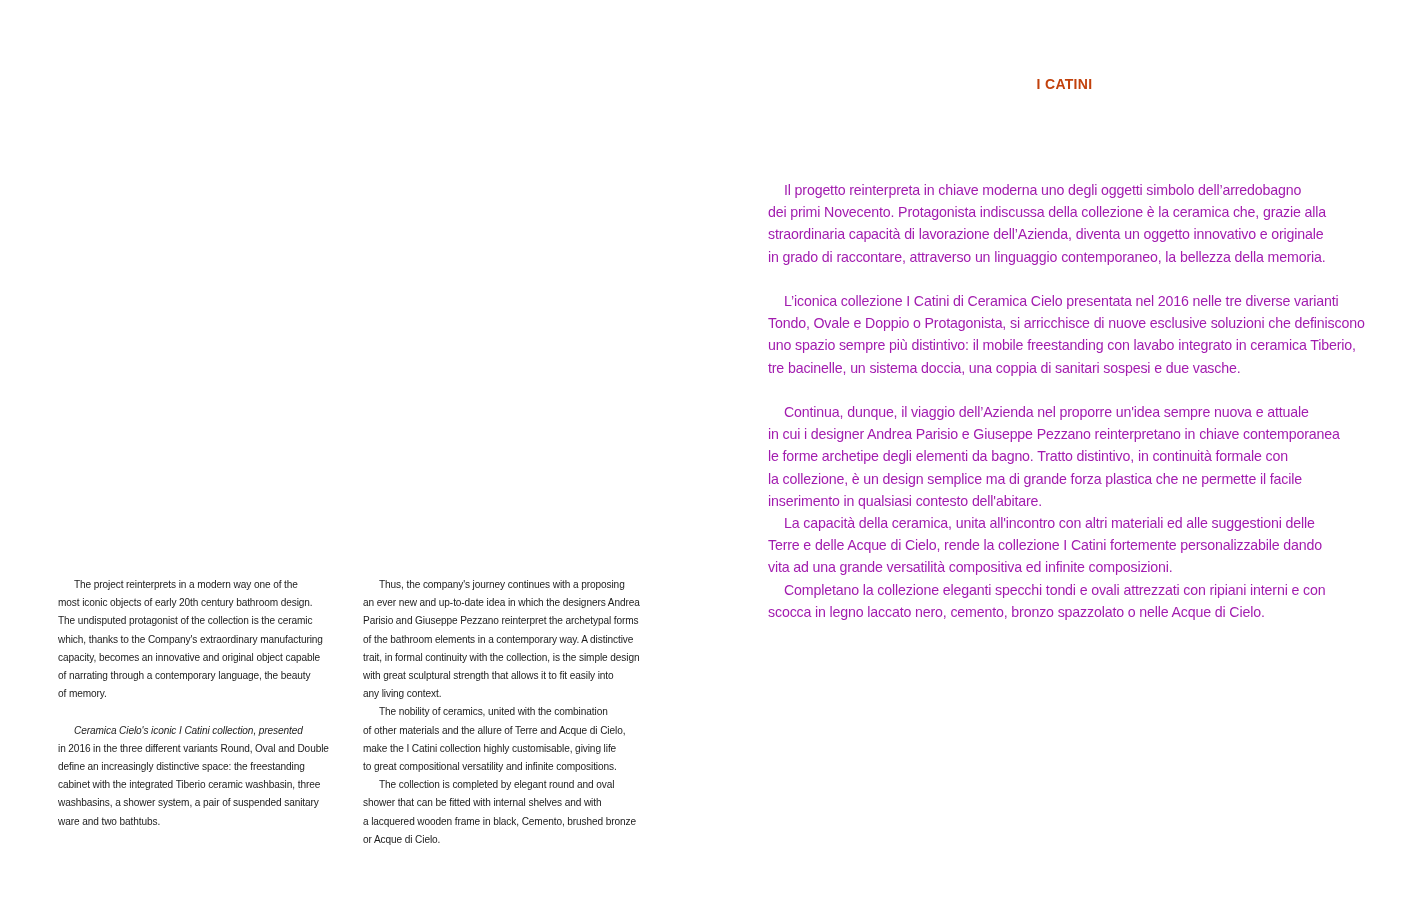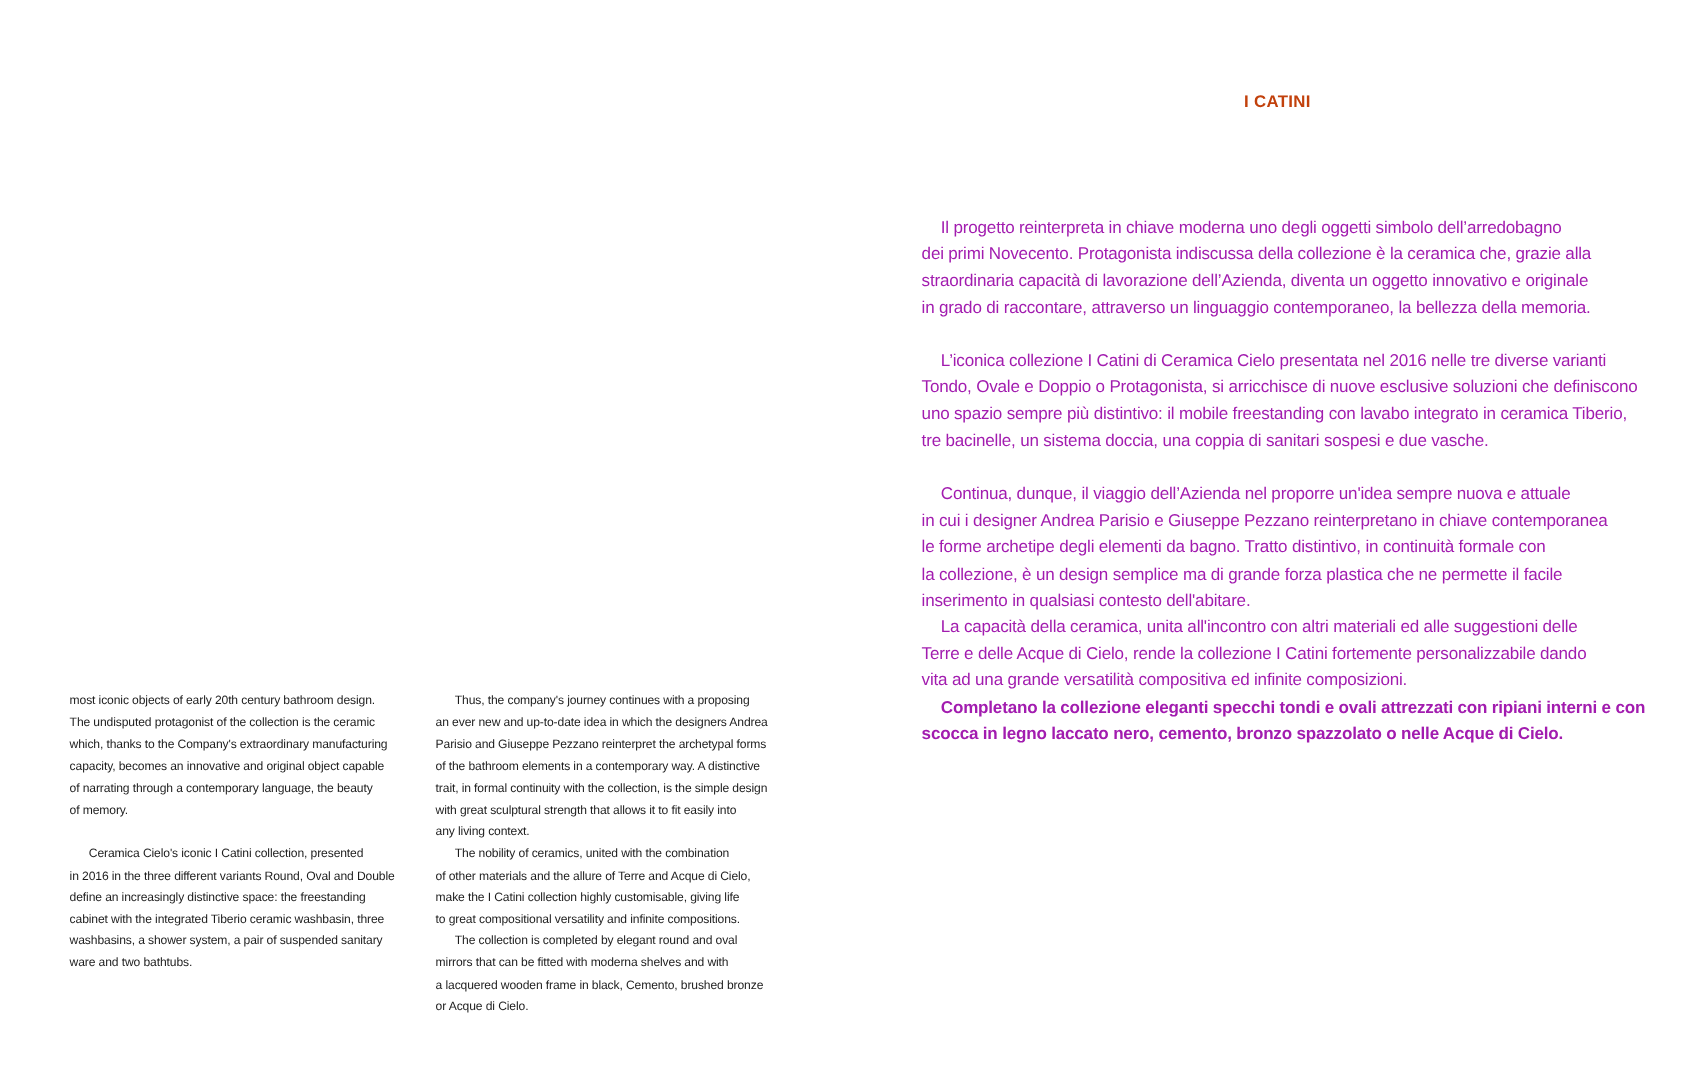--- a/index.html
+++ b/index.html
@@ -78,29 +78,30 @@
   </style>
 </head>
 <body>
 
 <div class="spread">
 
   <div class="page-left">
 
     <div class="col col-1">
       <p style="text-indent: 0px;">
+        <span class="line" style="padding-left: 16px;">The project reinterprets in a modern way one of the</span>
         <span class="line">most iconic objects of early 20th century bathroom design.</span>
         <span class="line">The undisputed protagonist of the collection is the ceramic</span>
         <span class="line">which, thanks to the Company's extraordinary manufacturing</span>
         <span class="line">capacity, becomes an innovative and original object capable</span>
         <span class="line">of narrating through a contemporary language, the beauty</span>
         <span class="line">of memory.</span>
       </p>
       <p class="gap-before" style="text-indent: 0px;">
-        <span class="line" style="padding-left: 16px;">Ceramica Cielo's iconic I Catini collection, presented</span>
+        <span class="line" style="padding-left: 16px; font-style: italic;">Ceramica Cielo's iconic I Catini collection, presented</span>
         <span class="line">in 2016 in the three different variants Round, Oval and Double</span>
         <span class="line">define an increasingly distinctive space: the freestanding</span>
         <span class="line">cabinet with the integrated Tiberio ceramic washbasin, three</span>
         <span class="line">washbasins, a shower system, a pair of suspended sanitary</span>
         <span class="line">ware and two bathtubs.</span>
       </p>
     </div>
 
     <div class="col col-2">
       <p style="text-indent: 0px;">
@@ -113,21 +114,21 @@
         <span class="line">any living context.</span>
       </p>
       <p style="text-indent: 0px;">
         <span class="line" style="padding-left: 16px;">The nobility of ceramics, united with the combination</span>
         <span class="line">of other materials and the allure of Terre and Acque di Cielo,</span>
         <span class="line">make the I Catini collection highly customisable, giving life</span>
         <span class="line">to great compositional versatility and infinite compositions.</span>
       </p>
       <p style="text-indent: 0px;">
         <span class="line" style="padding-left: 16px;">The collection is completed by elegant round and oval</span>
-        <span class="line">mirrors that can be fitted with moderna shelves and with</span>
+        <span class="line">shower that can be fitted with internal shelves and with</span>
         <span class="line">a lacquered wooden frame in black, Cemento, brushed bronze</span>
         <span class="line">or Acque di Cielo.</span>
       </p>
     </div>
   </div>
 
   <div class="page-right">
     <div class="title">
       <span>I CATINI</span>
     </div>
@@ -150,19 +151,19 @@
         <span class="line">in cui i designer Andrea Parisio e Giuseppe Pezzano reinterpretano in chiave contemporanea</span>
         <span class="line">le forme archetipe degli elementi da bagno. Tratto distintivo, in continuità formale con</span>
         <span class="line">la collezione, è un design semplice ma di grande forza plastica che ne permette il facile</span>
         <span class="line">inserimento in qualsiasi contesto dell'abitare.</span>
       </p>
       <p style="text-indent: 0px;">
         <span class="line" style="padding-left: 16px;">La capacità della ceramica, unita all'incontro con altri materiali ed alle suggestioni delle</span>
         <span class="line">Terre e delle Acque di Cielo, rende la collezione I Catini fortemente personalizzabile dando</span>
         <span class="line">vita ad una grande versatilità compositiva ed infinite composizioni.</span>
       </p>
-      <p style="text-indent: 0px; font-weight: bold;">
+      <p style="text-indent: 0px;">
         <span class="line" style="padding-left: 16px;">Completano la collezione eleganti specchi tondi e ovali attrezzati con ripiani interni e con</span>
         <span class="line">scocca in legno laccato nero, cemento, bronzo spazzolato o nelle Acque di Cielo.</span>
       </p>
     </div>
   </div>
 </div>
 
 </body></html>

